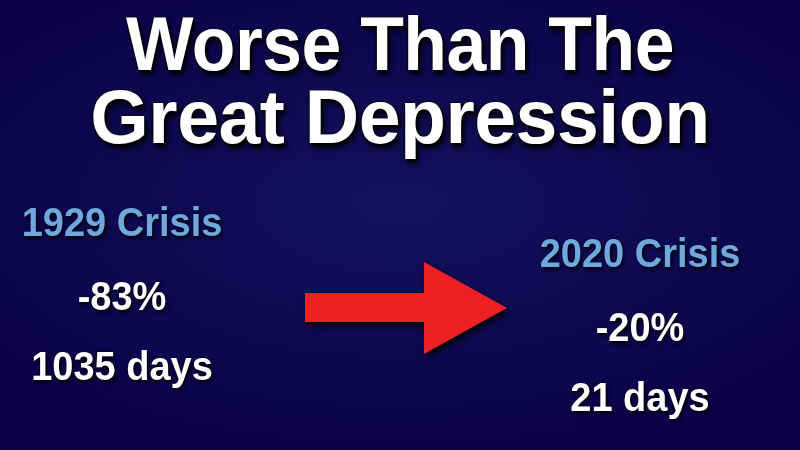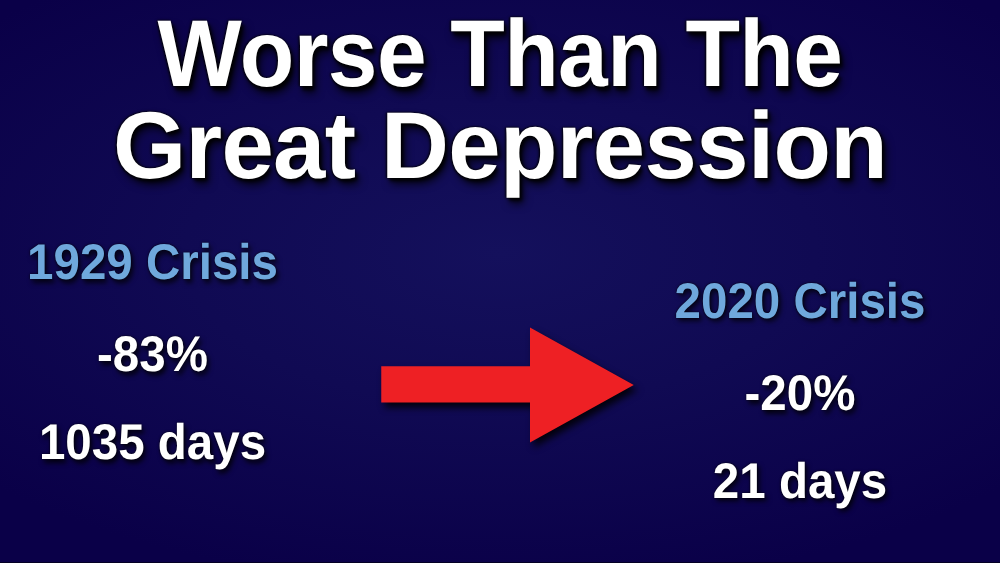--- a/index.html
+++ b/index.html
@@ -55,21 +55,21 @@
   .title-line-2 {
     font-size: 76px;
     transform: scaleX(0.99);
     margin-top: 2px;
   }
 
   
   .compare {
     position: absolute;
     left: 0;
-    top: 190px;
+    top: 202px;
     width: 768px;
     height: 210px;
     z-index: 2;
   }
   .col {
     position: absolute;
     top: 0;
     width: 320px;
     text-align: center;
   }

